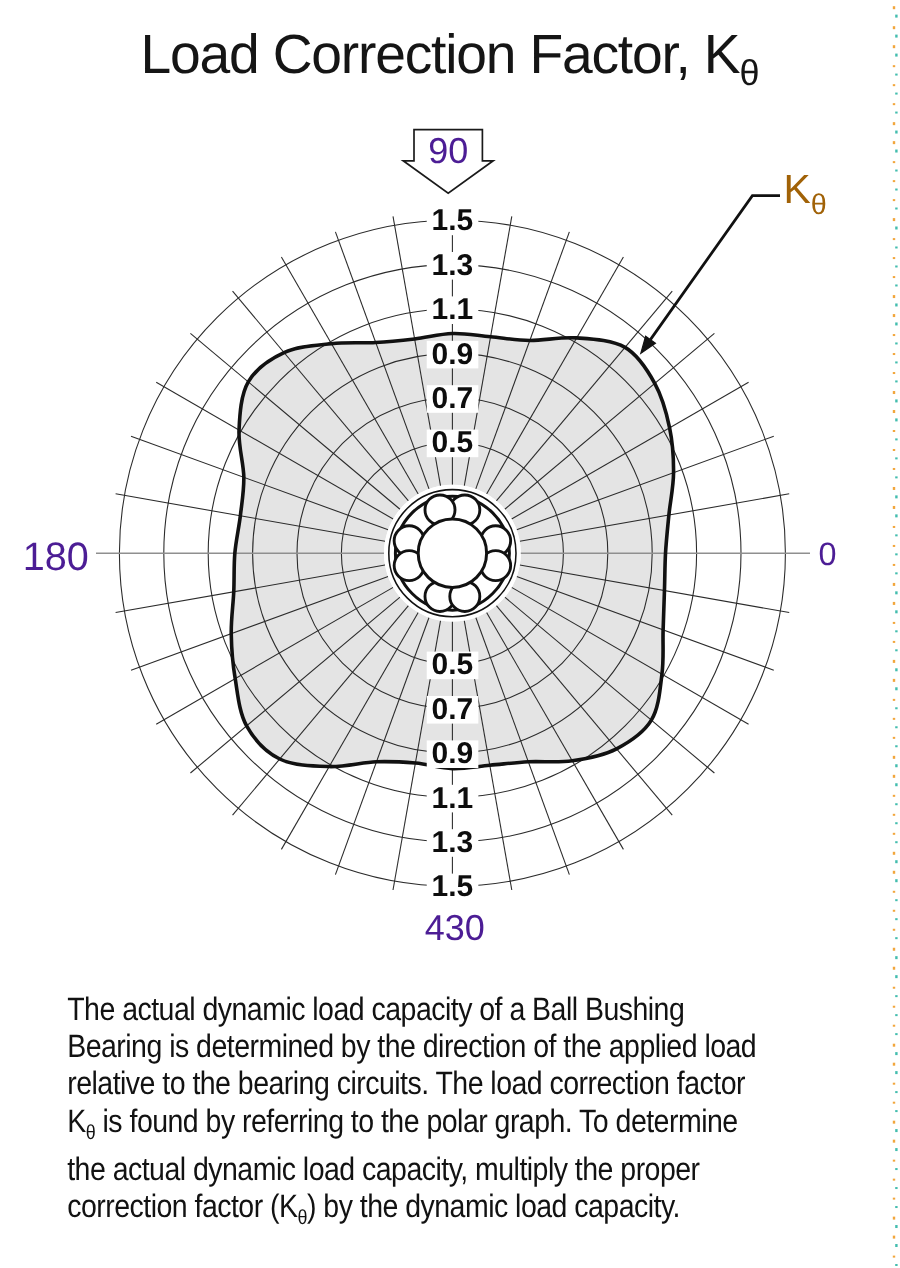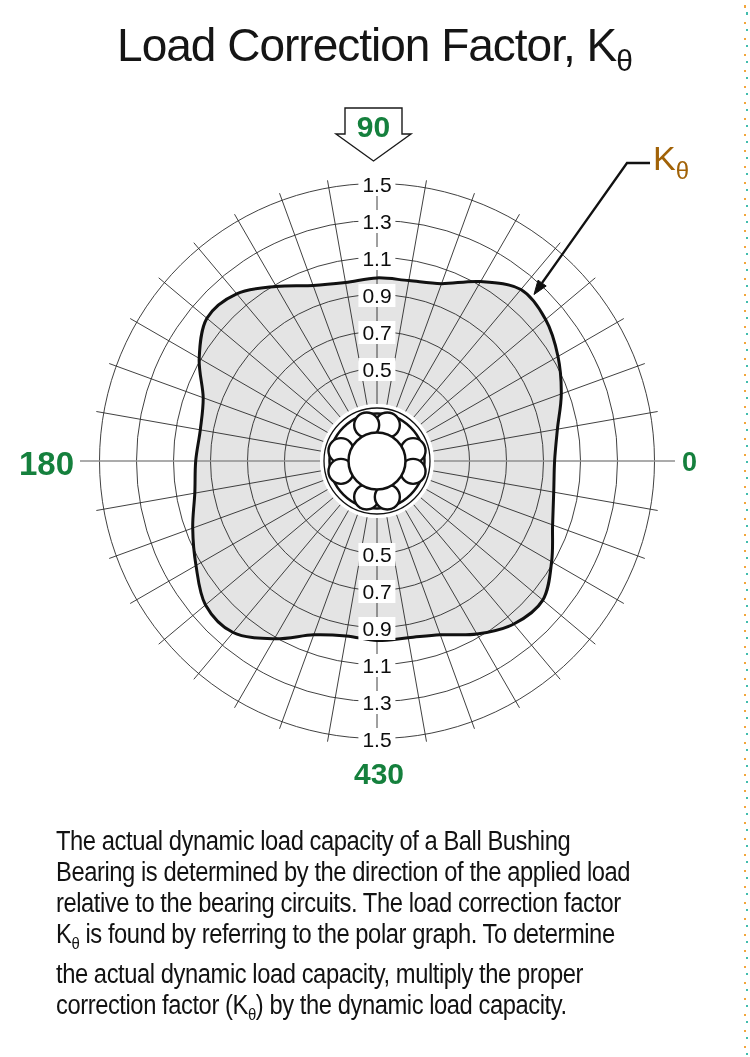--- a/index.html
+++ b/index.html
@@ -2,27 +2,27 @@
 <html><head>
 <meta charset="utf-8">
 <style>
   html,body{margin:0;padding:0;background:#fff;}
   #page{position:relative;width:750px;height:1057px;background:#ffffff;overflow:hidden;
         font-family:"Liberation Sans","DejaVu Sans",sans-serif;color:#111;}
   #chart-svg{position:absolute;left:0;top:0;}
   .abs{position:absolute;}
   #page-title{left:0;top:18px;width:750px;text-align:center;font-size:46px;letter-spacing:-1px;color:#151515;}
   #page-title .sub{font-size:30px;vertical-align:-10px;letter-spacing:0;}
-  .angle-label{font-size:28px;color:#15803d;font-weight:bold;}
+  .angle-label{font-size:28px;color:#4c1d95;}
   #angle-top{left:340px;top:110px;width:67px;text-align:center;font-size:30px;}
   #angle-left{left:18px;top:445px;width:56px;text-align:right;font-size:33px;}
   #angle-right{left:682px;top:447px;font-size:27px;}
   #angle-bottom{left:343px;top:757px;width:72px;text-align:center;font-size:30px;}
   .scale-label{position:absolute;transform:translateX(-50%);background:#fff;padding:0 4px;
-               font-size:21px;line-height:23px;color:#0d0d0d;}
+               font-size:25px;line-height:23px;color:#0d0d0d;font-weight:bold;}
   #k-callout{left:653px;top:139px;font-size:34px;color:#a16207;}
   #k-callout .sub{font-size:24px;vertical-align:-9px;}
   #description{left:56px;top:826px;width:660px;}
   .desc-line{font-size:27px;line-height:31px;letter-spacing:-0.5px;white-space:nowrap;
              transform:scaleX(0.88);transform-origin:0 50%;color:#121212;}
   .desc-line .sub{font-size:17px;vertical-align:-6px;}
   .edge-dots{position:absolute;top:0;bottom:0;width:2px;}
   #edge-dots-orange{right:4px;background:repeating-linear-gradient(to bottom,#f2a63c 0 2px,transparent 2px 16px);background-position:0 6px;}
   #edge-dots-teal{right:2px;background:repeating-linear-gradient(to bottom,#43bdae 0 2px,transparent 2px 16px);background-position:0 13px;}
 </style>

